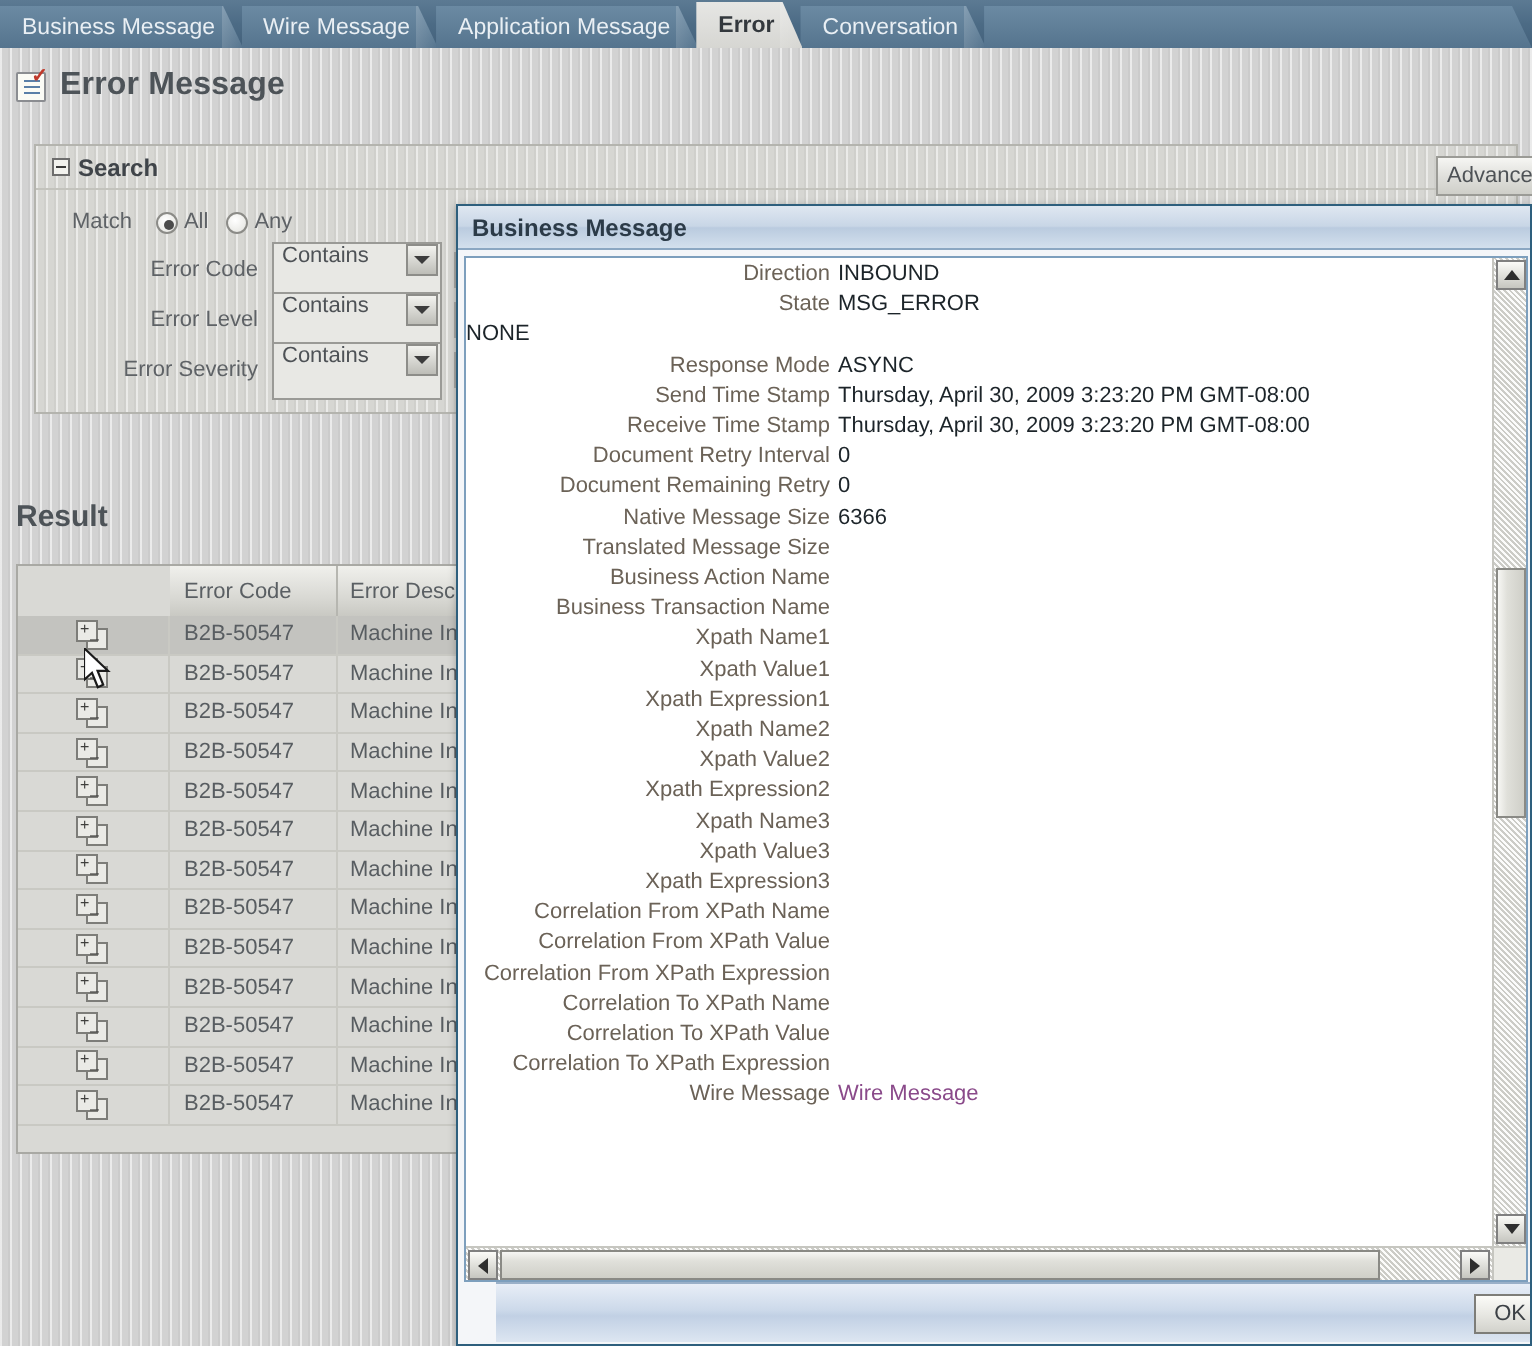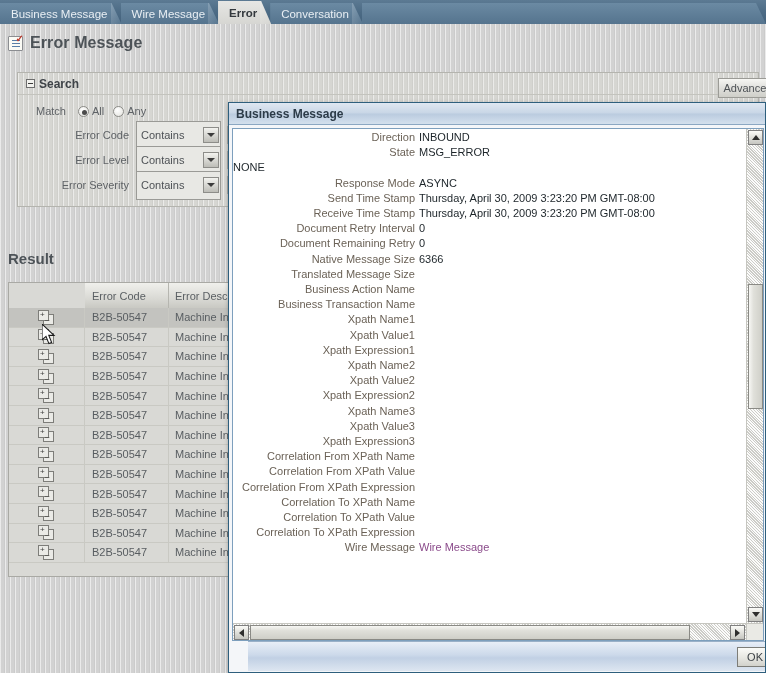--- a/index.html
+++ b/index.html
@@ -134,21 +134,21 @@
   .field-row {
     display: flex; align-items: center; height: 22px; margin-left: 18px; margin-top: 3px;
   }
   .field-label {
     width: 100px; text-align: right; padding-right: 7px;
     color: #5e6266; font-size: 11px; white-space: nowrap;
   }
   .sel {
     width: 85px; height: 29px; border: 1px solid #9a9a96;
     background: #e8e8e4;
-    display: flex; align-items: center; justify-content: space-between;
+    display: flex; justify-content: space-between;
     font-size: 11px; color: #4e5256; padding-left: 4px;
   }
   .sel-arrow {
     width: 16px; height: 16px; margin-right: 1px;
     background: linear-gradient(180deg,#f3f3ef 0%,#bdbdb7 100%);
     border: 1px solid #8d8d89;
     display:flex; align-items:center; justify-content:center;
     flex: none;
   }
   .sel-arrow::after {
@@ -352,20 +352,23 @@
 
 <div class="page-bg"></div>
 
 <div class="tabbar">
   <div class="tab">
     <span>Business Message</span>
   </div>
   <div class="tab">
     <span>Wire Message</span>
   </div>
+  <div class="tab">
+    <span>Application Message</span>
+  </div>
   <div class="tab active">
     <span>Error</span>
   </div>
   <div class="tab">
     <span>Conversation</span>
   </div>
   <div class="tabbar-tail"></div>
 </div>
 
 <div class="page-header">

